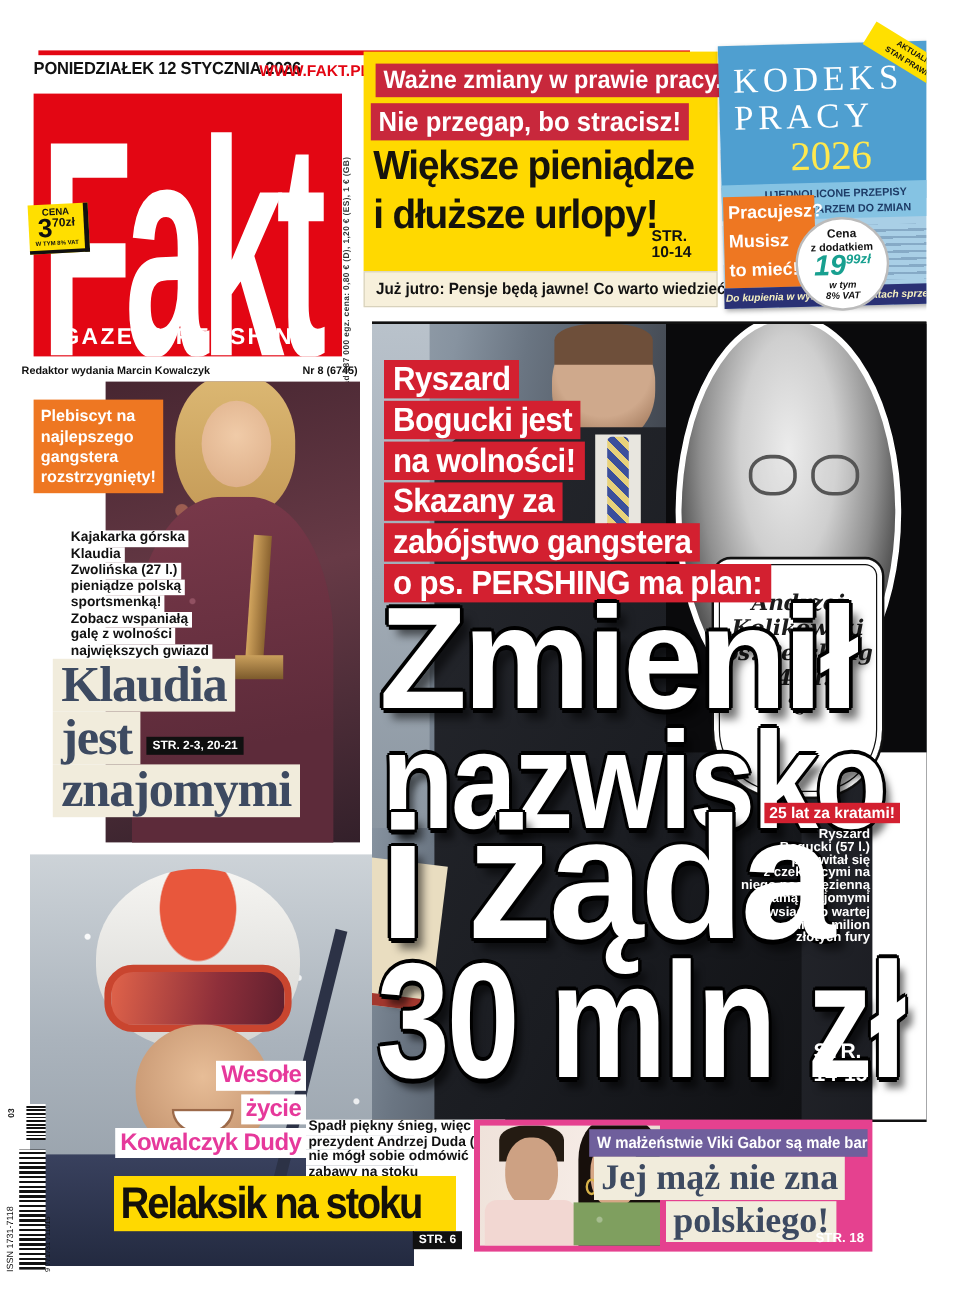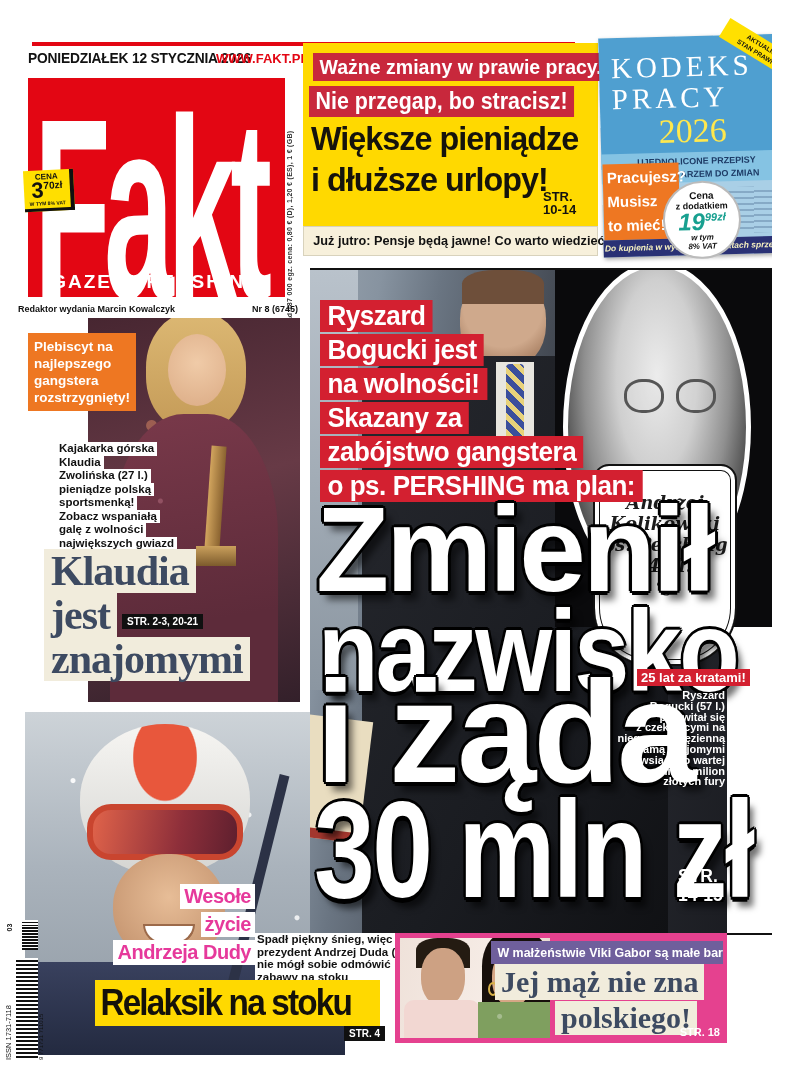--- a/index.html
+++ b/index.html
@@ -326,30 +326,30 @@
     <div class="ski-helmet"></div>
     <div class="ski-goggles"></div>
     <div class="ski-face"></div>
     <div class="ski-smile"></div>
     <div class="ski-body"></div>
     <div class="ski-pole"></div>
   </div>
   <div class="abs duda-kicker">
     <div><span class="chip">Wesołe</span></div>
     <div><span class="chip">życie</span></div>
-    <div><span class="chip">Andrzeja Dudy</span></div>
+    <div><span class="chip">Kowalczyk Dudy</span></div>
   </div>
   <div class="abs duda-caption">
     <span class="chip">Spadł piękny śnieg, więc były</span>
     <span class="chip">prezydent Andrzej Duda (53 l.)</span>
     <span class="chip">nie mógł sobie odmówić</span>
     <span class="chip">zabawy na stoku</span>
   </div>
   <div class="abs duda-band"><span>Relaksik na stoku</span></div>
-  <div class="abs duda-ref">STR. 4</div>
+  <div class="abs duda-ref">STR. 6</div>
 
   <div class="abs barcode">
     <div class="bc-03">03</div>
     <div class="bc-mini"></div>
     <div class="bc-issn">ISSN 1731-7118</div>
     <div class="bc-main"></div>
     <div class="bc-digits">9 771731 711015</div>
   </div>
 
   <div class="abs montage">

